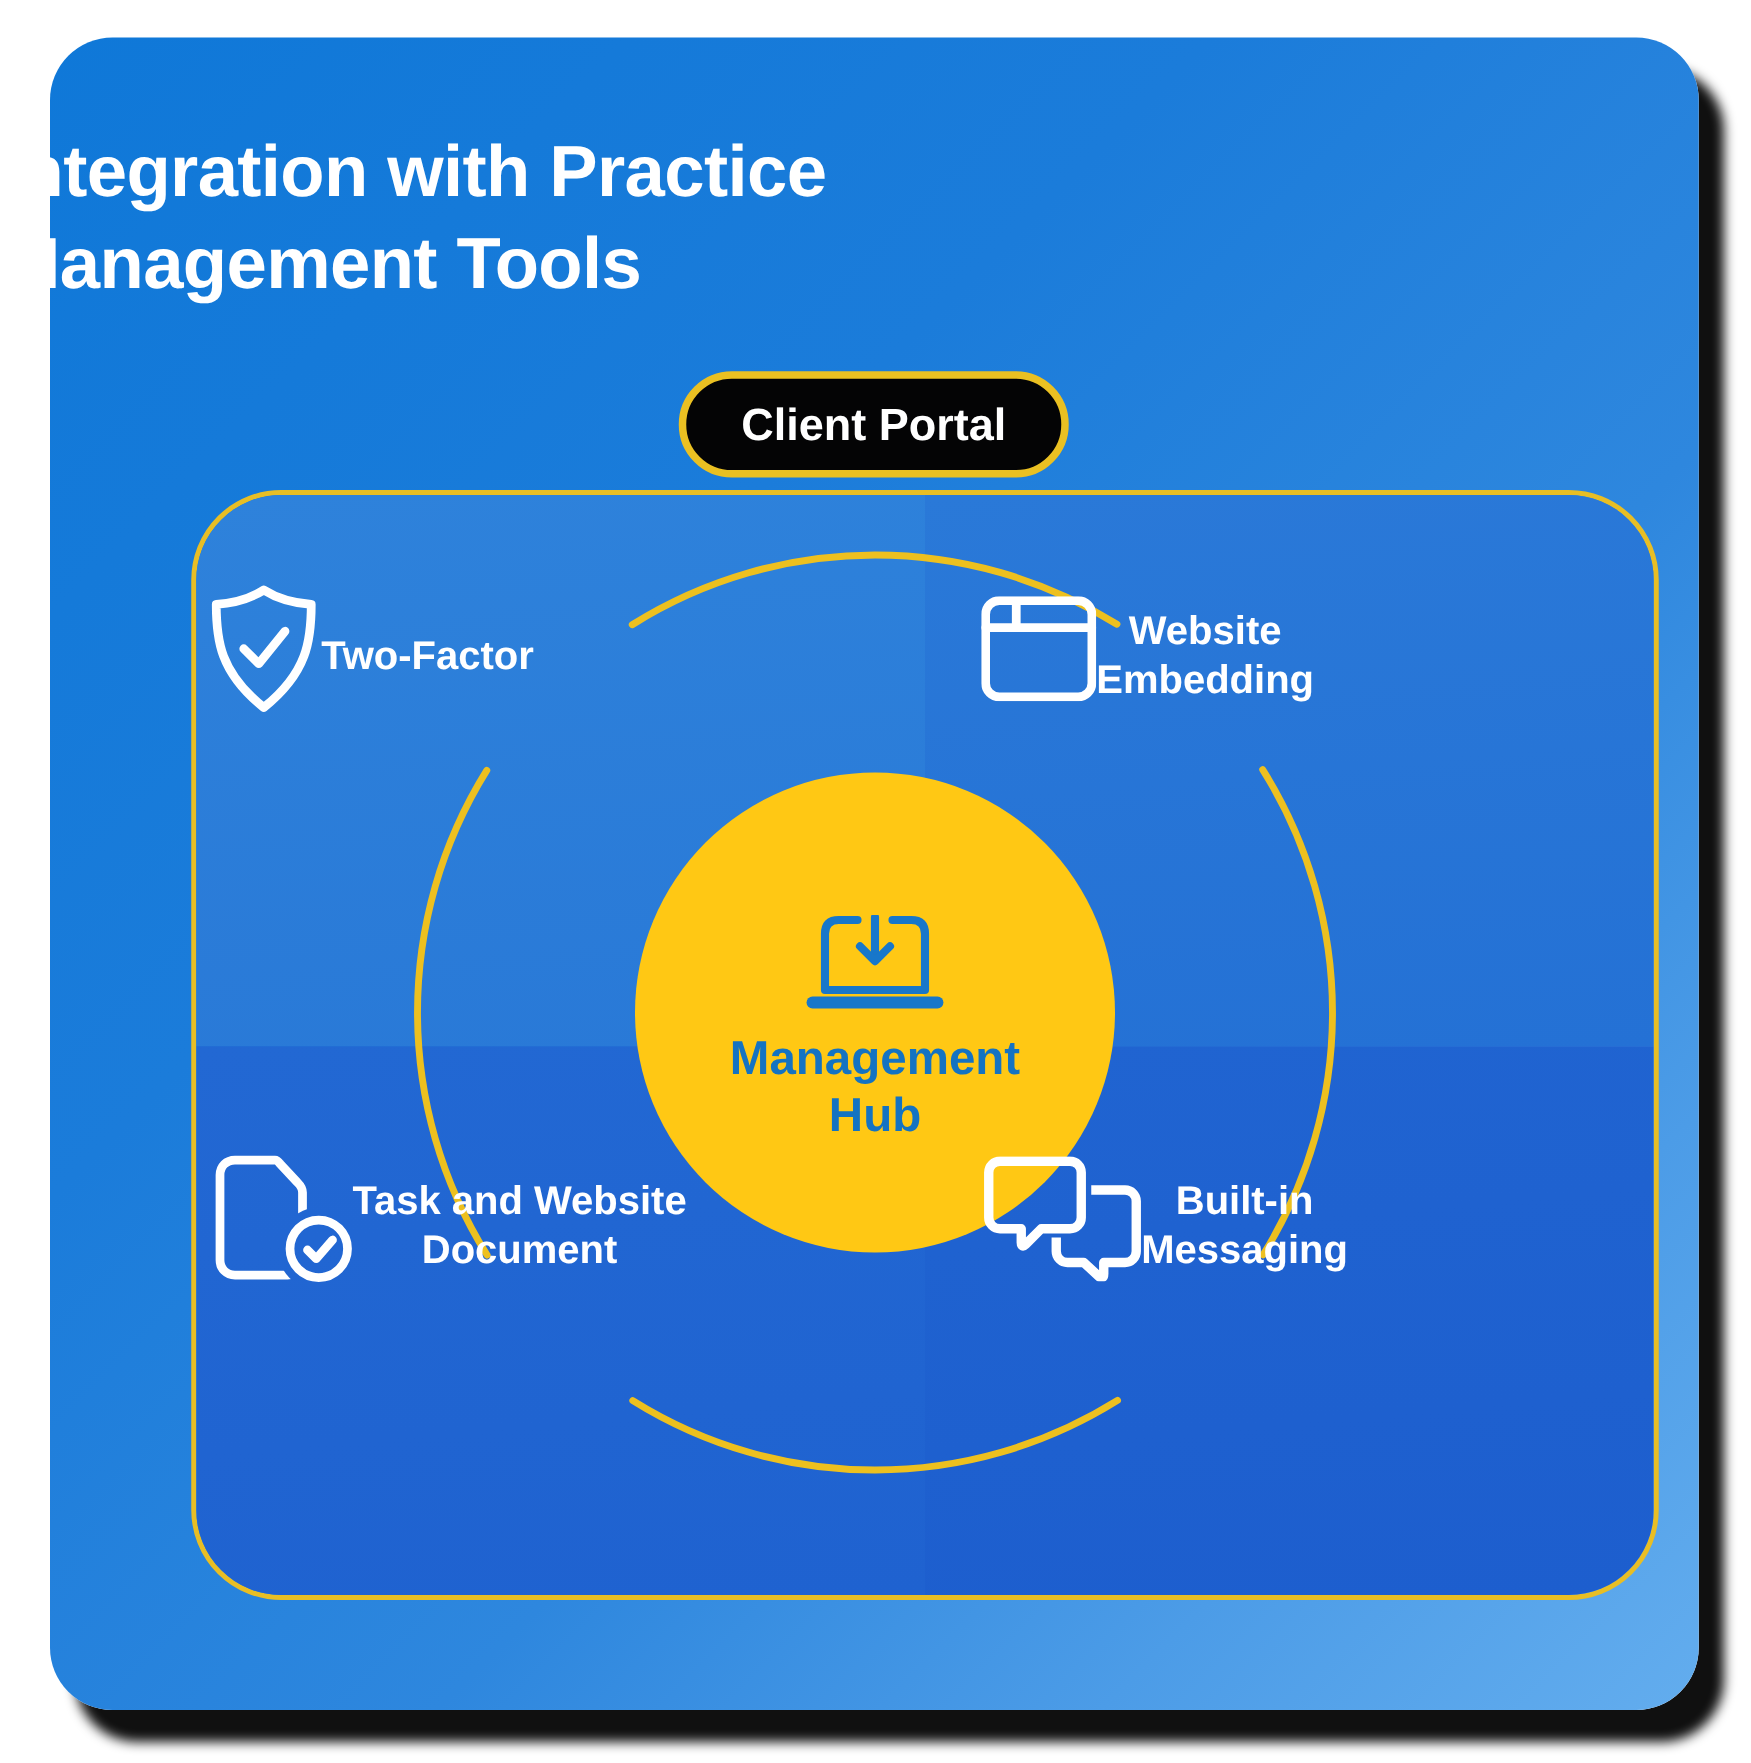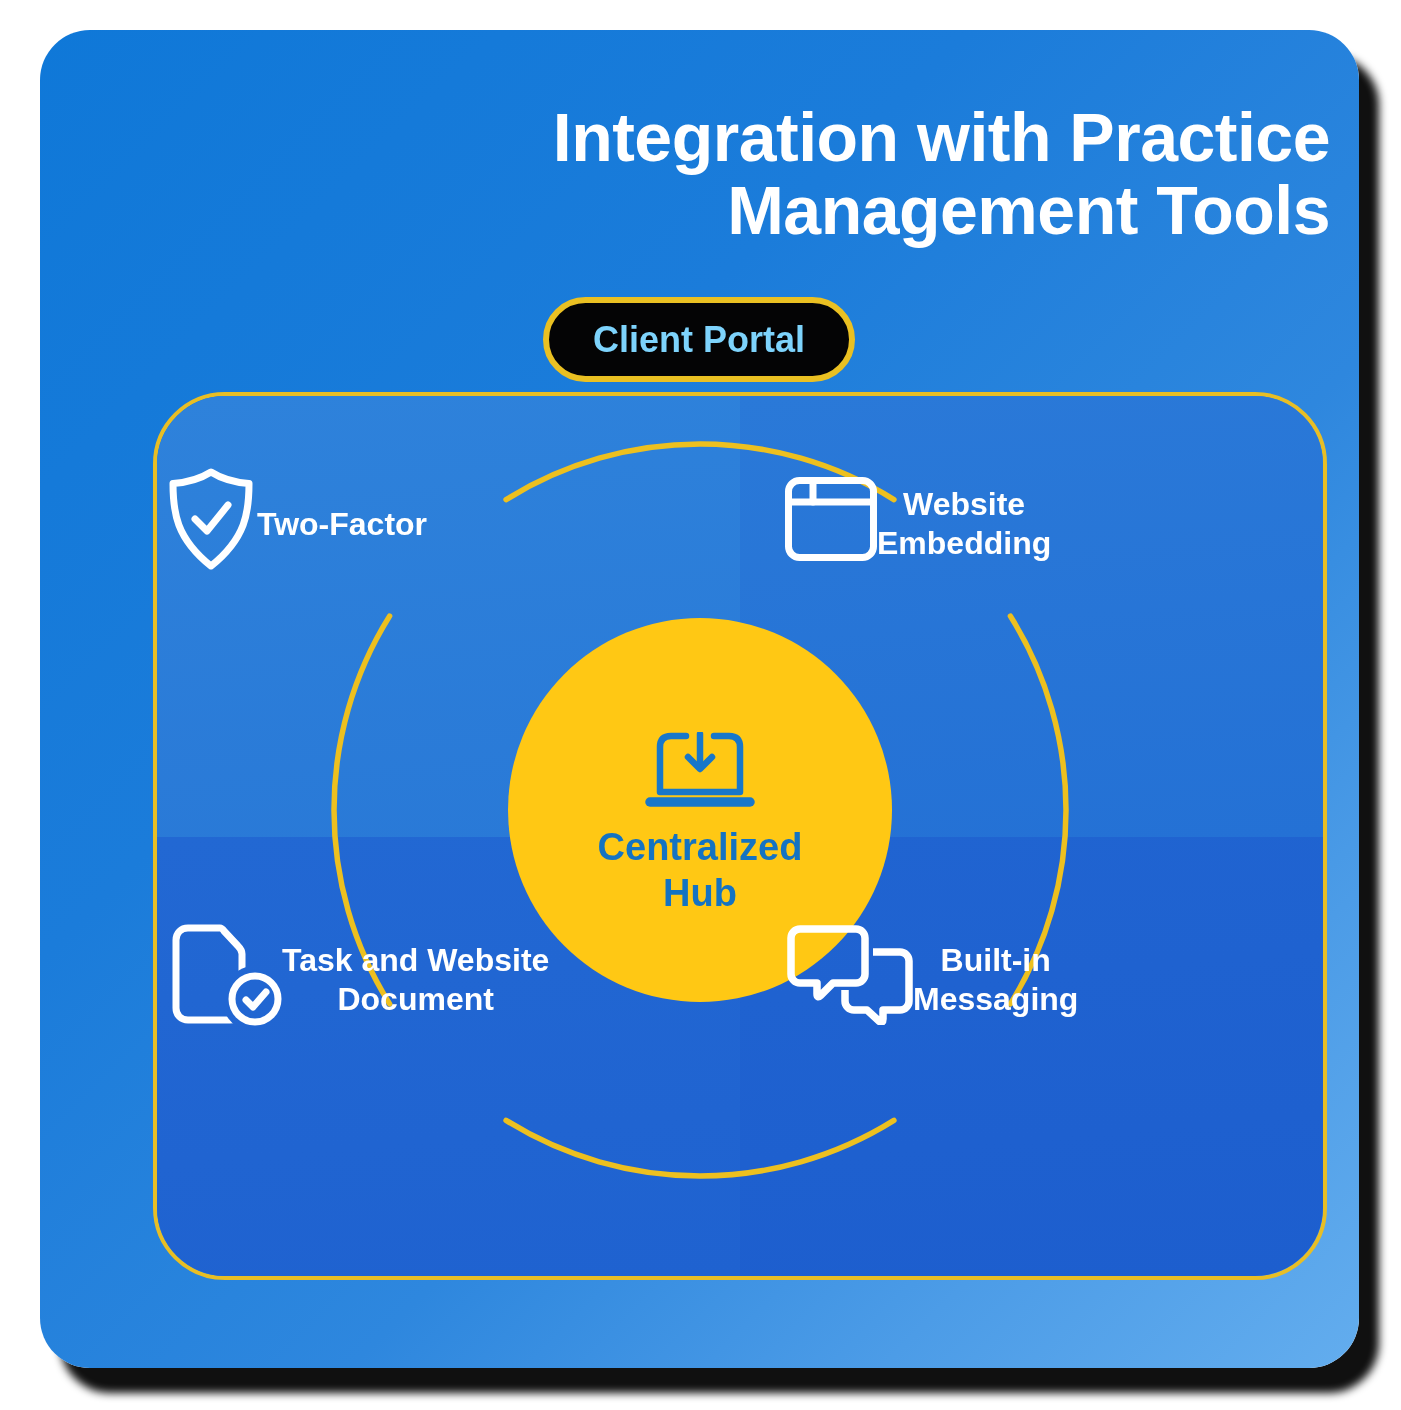--- a/index.html
+++ b/index.html
@@ -14,23 +14,23 @@
     position:absolute;
     left:40px;top:30px;
     width:1319px;height:1338px;
     border-radius:50px;
     background:linear-gradient(135deg,#0F78D8 0%,#1B7CDA 35%,#2E87DE 62%,#4C9CE7 82%,#63ADEE 100%);
     box-shadow:20px 25px 9px rgba(3,3,3,0.95);
   }
   .title{
     position:absolute;
     left:0;top:101px;width:1330px;
-    text-align:right;
+    text-align:left;
     color:#ffffff;
-    font-size:68px;font-weight:900;
+    font-size:58px;font-weight:900;
     line-height:73px;letter-spacing:-0.5px;
   }
   .panel{
     position:absolute;
     left:113px;top:362px;
     width:1174px;height:888px;
     border:4px solid #E8BE25;
     border-radius:72px;
     overflow:hidden;
     box-sizing:border-box;
@@ -47,21 +47,21 @@
   }
   .badge{
     position:absolute;
     left:543px;top:297px;
     width:312px;height:85px;
     box-sizing:border-box;
     background:#040405;
     border:6px solid #EAC022;
     border-radius:44px;
     display:flex;align-items:center;justify-content:center;
-    color:#7dd3fc;font-size:36px;font-weight:800;
+    color:#ffffff;font-size:36px;font-weight:800;
   }
   .hub{
     position:absolute;
     left:508px;top:618px;
     width:384px;height:384px;
     border-radius:50%;
     background:#FFC814;
     display:flex;flex-direction:column;align-items:center;
   }
   .hub svg{margin-top:114px;}
@@ -120,21 +120,21 @@
 </div>
 
 <div class="hub">
   <svg width="112" height="78" viewBox="0 0 112 78">
     <path class="ic-blue" stroke-width="6.5" d="M42 4 H27 Q16 4 16 15 V60 H96 V15 Q96 4 85 4 H70"></path>
     <path class="ic-blue" stroke-width="6.5" d="M56 2 V34"></path>
     <path class="ic-blue" stroke-width="6.5" d="M44 25 L56 37 L68 25"></path>
     <line class="ic-blue" stroke-width="9.5" x1="6" y1="70" x2="106" y2="70"></line>
   </svg>
   <div class="hub-label">
-    <div>Centralized</div>
+    <div>Management</div>
     <div>Hub</div>
   </div>
 </div>
 
 <div class="feature f-tl">
   <div class="icon-slot">
     <svg width="92" height="102" viewBox="0 0 92 102">
       <path class="ic" stroke-width="7" d="M46 4 C57 11 70 14.5 84 15.5 C84 44 81 70 46 98 C11 70 8 44 8 15.5 C22 14.5 35 11 46 4 Z"></path>
       <path class="ic" stroke-width="7" d="M30 51 L42 63 L63 37"></path>
     </svg>

